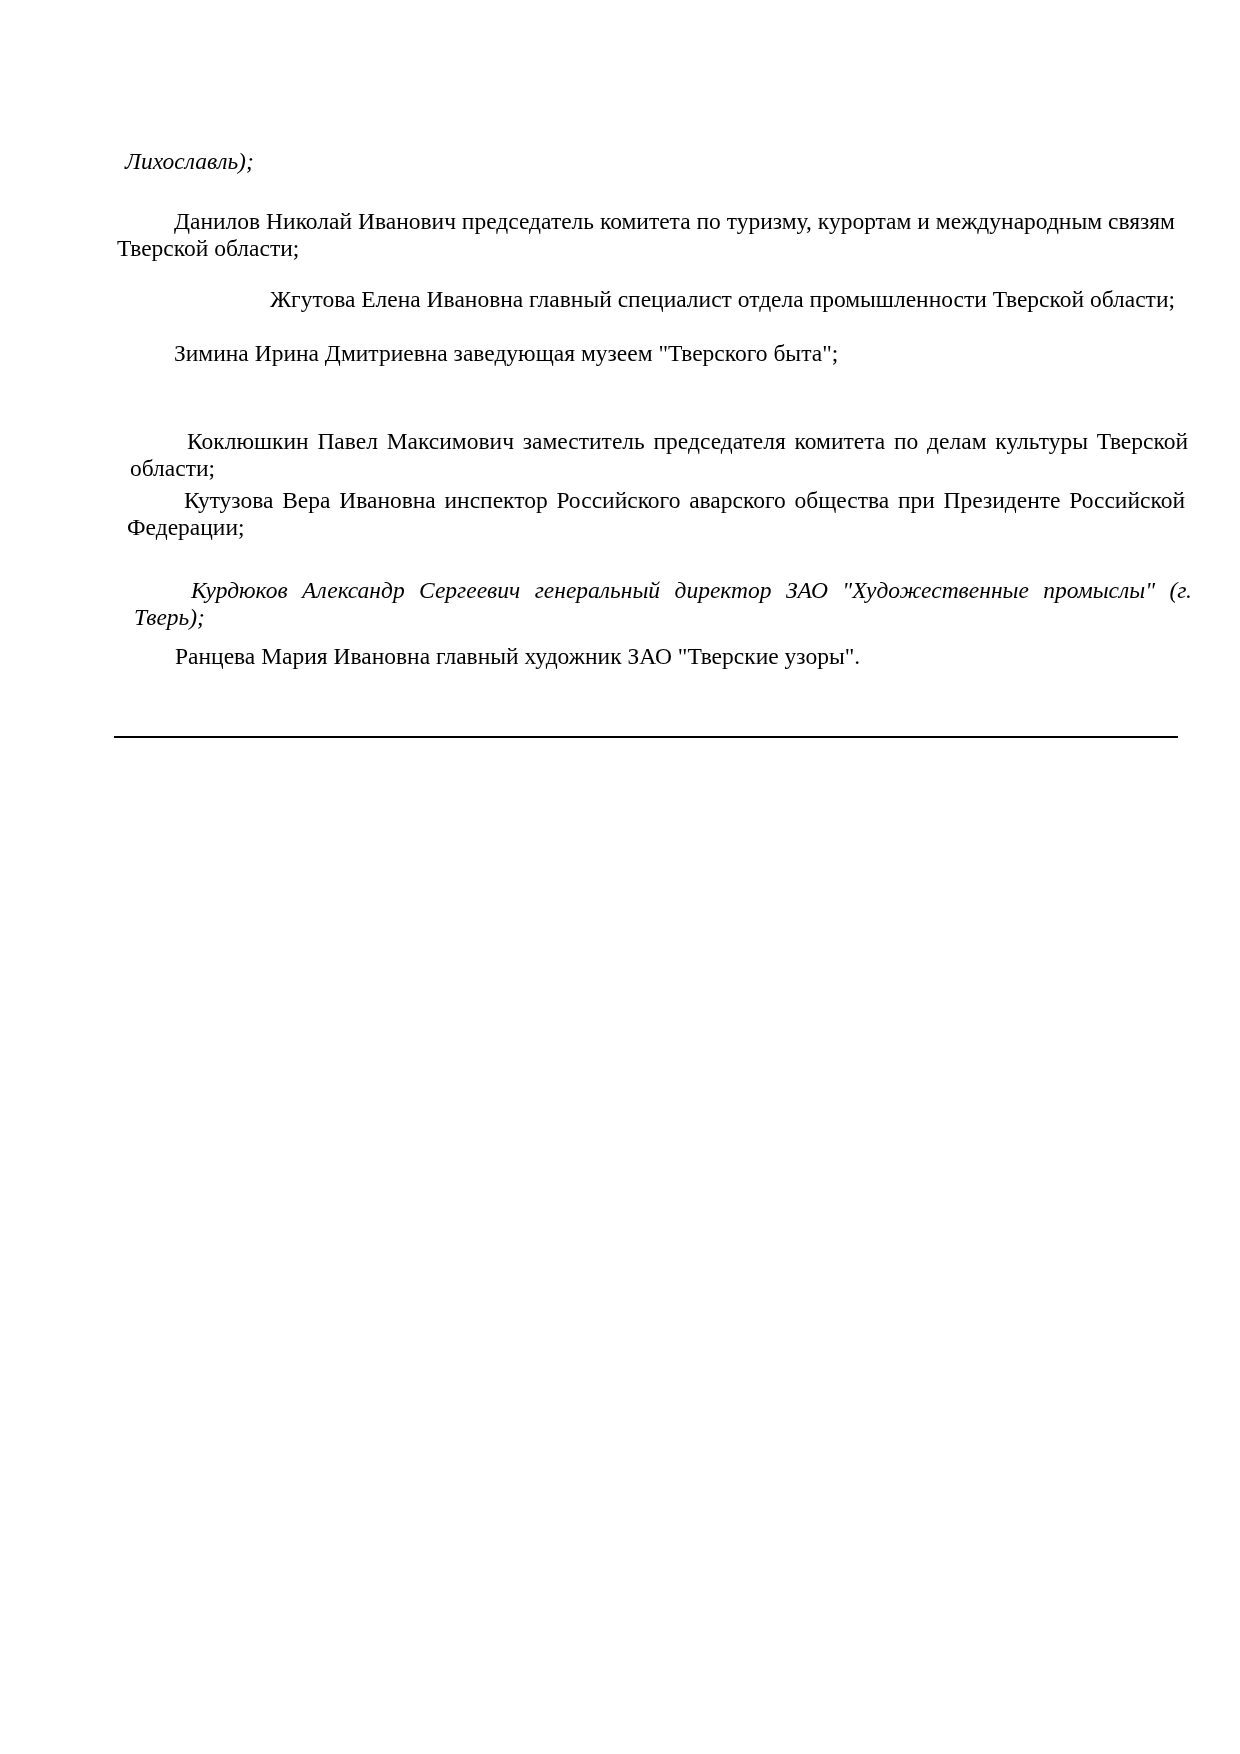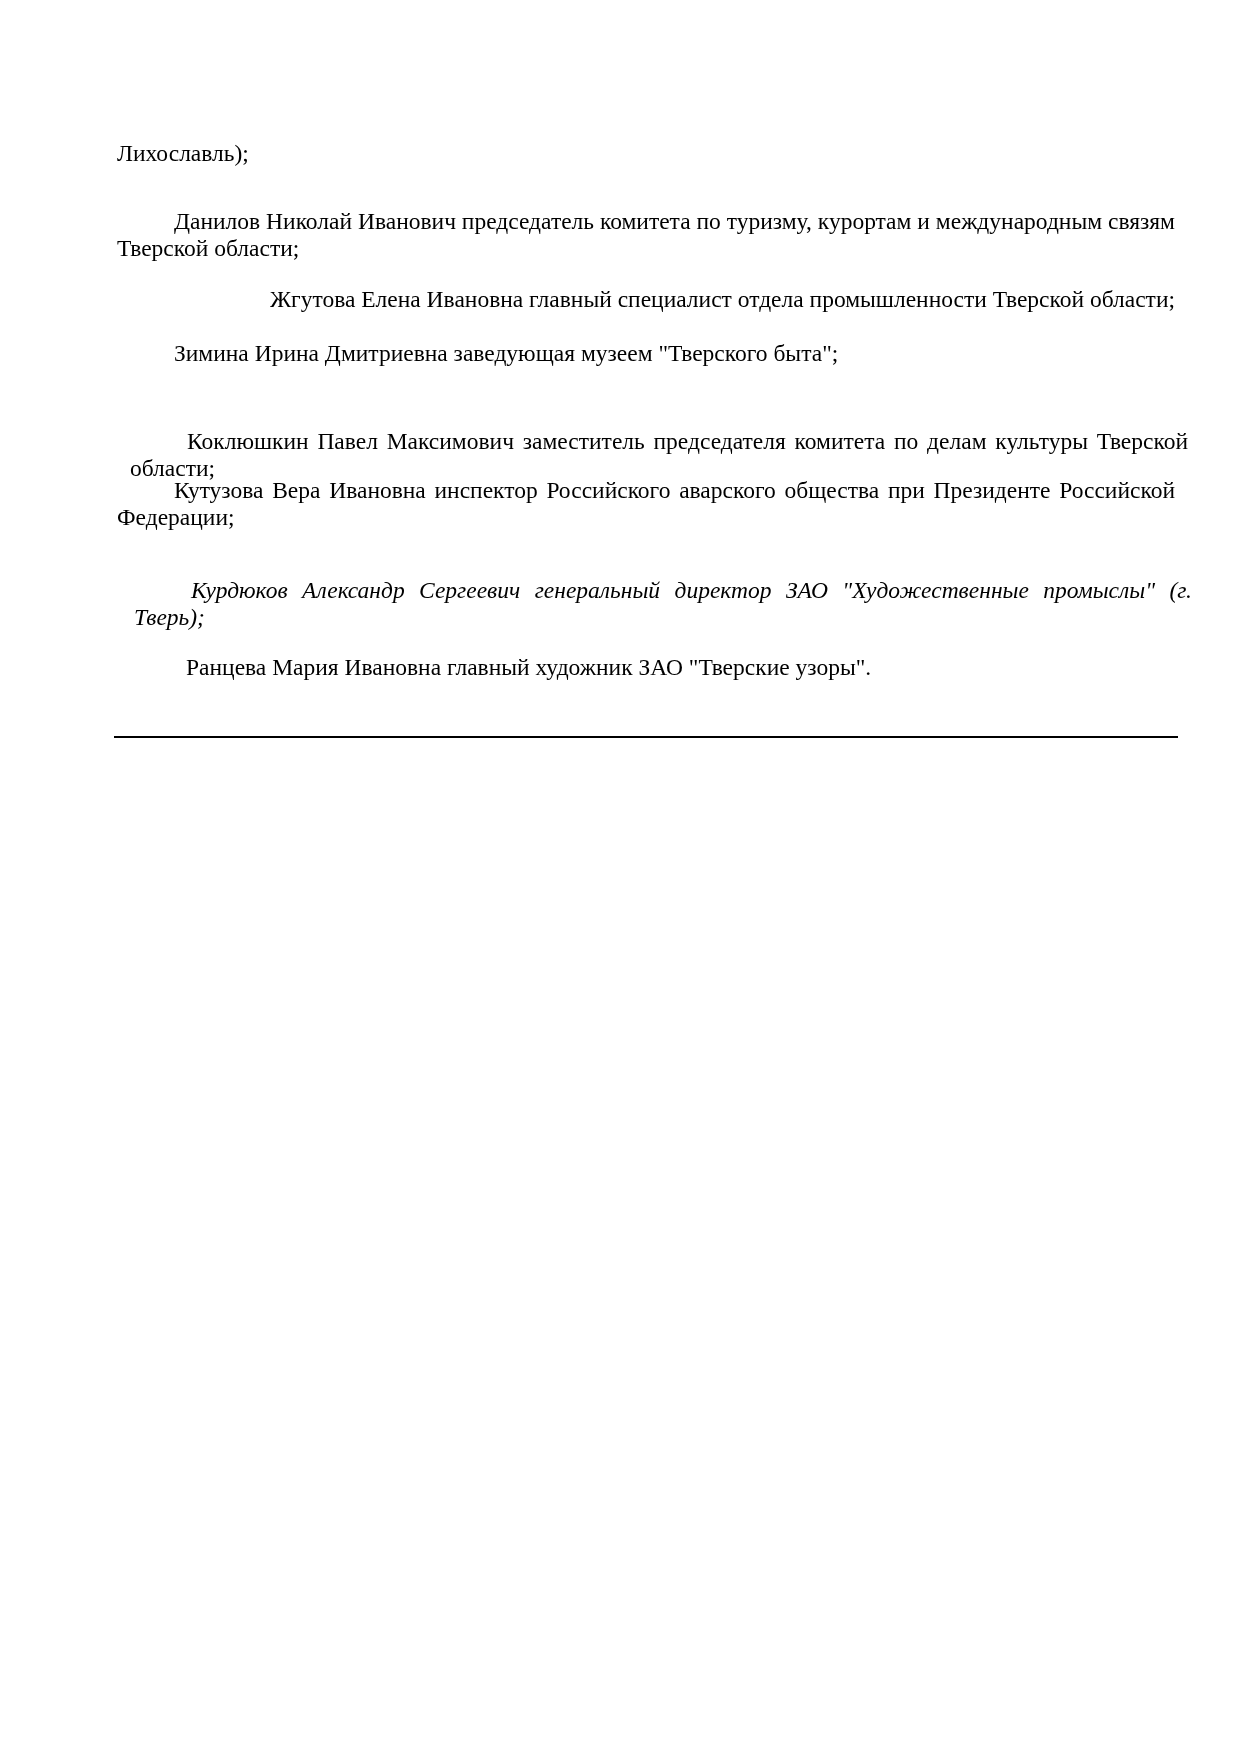--- a/index.html
+++ b/index.html
@@ -14,23 +14,23 @@
   .para.single { text-align: left; }
   .rule {
     position: absolute; left: 114px; top: 736px; width: 1064px; height: 2px;
     background: #000;
   }
 </style>
 </head>
 <body>
 
 <div class="page">
-  <p class="para single" style="top:140px;margin:0;">Лихославль);</p>
+  <p class="para single" style="top:140px;margin:8px;font-style:italic;">Лихославль);</p>
   <p class="para indent" style="top:208px;margin:0;">Данилов Николай Иванович   председатель комитета по туризму, курортам и международным связям Тверской области;</p>
   <p class="para indent single" style="top:286px;margin:0;text-align:right;">Жгутова Елена Ивановна   главный специалист отдела промышленности Тверской области;</p>
   <p class="para indent single" style="top:340px;margin:0;">Зимина Ирина Дмитриевна   заведующая музеем "Тверского быта";</p>
   <p class="para indent" style="top:415px;margin:13px;">Коклюшкин Павел Максимович   заместитель председателя комитета по делам культуры Тверской области;</p>
-  <p class="para indent" style="top:477px;margin:0;">Кутузова Вера Ивановна   инспектор Российского аварского общества при Президенте Российской Федерации;</p>
+  <p class="para indent" style="top:477px;margin:10px;">Кутузова Вера Ивановна   инспектор Российского аварского общества при Президенте Российской Федерации;</p>
   <p class="para indent" style="top:560px;margin:17px;font-style:italic;">Курдюков Александр Сергеевич   генеральный директор ЗАО "Художественные промыслы" (г. Тверь);</p>
-  <p class="para indent single" style="top:642px;margin:12px;">Ранцева Мария Ивановна   главный художник ЗАО "Тверские узоры".</p>
+  <p class="para indent single" style="top:642px;margin:1px;">Ранцева Мария Ивановна   главный художник ЗАО "Тверские узоры".</p>
 </div>
 
 <div class="rule"></div>
 
 </body></html>

